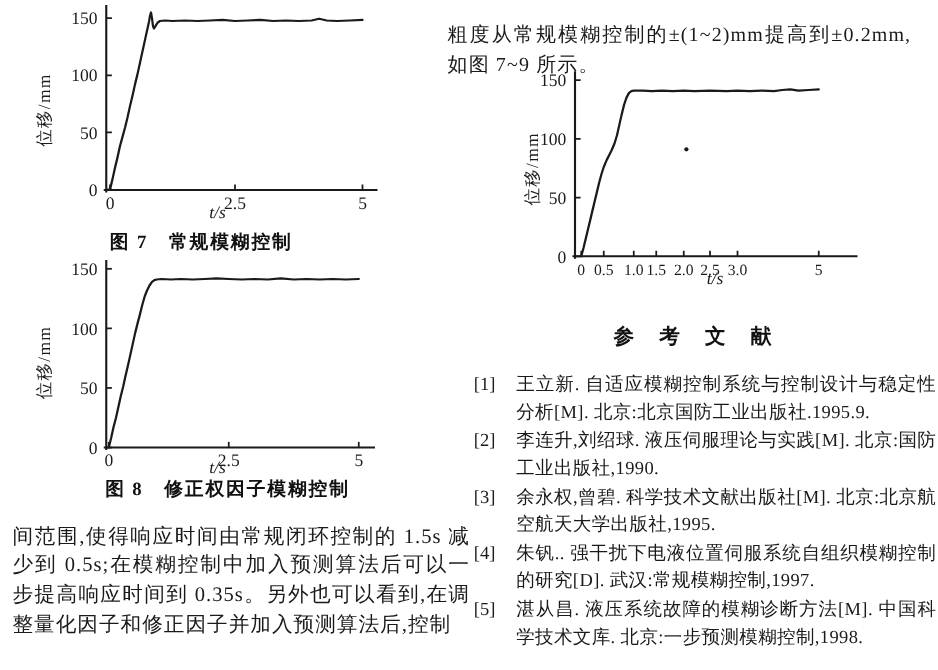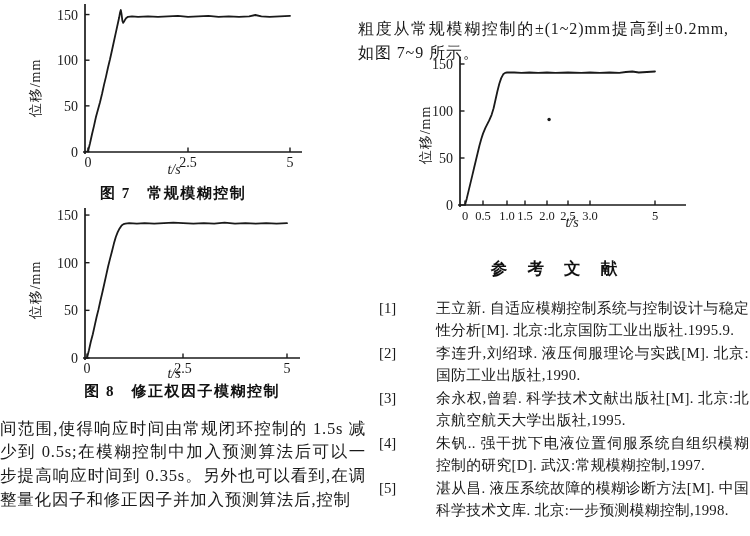--- a/index.html
+++ b/index.html
@@ -6,30 +6,30 @@
   .page{
     position:relative;width:750px;height:536px;background:#fff;overflow:hidden;
     font-family:"Liberation Serif","DejaVu Serif",serif;color:#1a1a1a;
   }
   .chart-svg{position:absolute;}
   .fig-caption{
     position:absolute;font-weight:bold;font-size:15px;text-align:center;
     letter-spacing:1.5px;color:#111;
   }
   .para{position:absolute;text-align:justify;text-justify:inter-ideograph;}
-  #left-para{left:0;top:400px;width:366px;font-size:16.5px;line-height:23.8px;letter-spacing:0.8px;}
+  #left-para{left:10px;top:400px;width:366px;font-size:16.5px;line-height:23.8px;letter-spacing:0.8px;}
   #intro-para{left:358px;top:1px;width:371px;font-size:16px;line-height:24px;letter-spacing:0.9px;}
   #refs-heading{
     position:absolute;left:380px;top:258px;width:356px;margin:0;text-align:center;
     font-size:16.5px;font-weight:bold;letter-spacing:8px;color:#111;
   }
   .refs{position:absolute;left:379px;top:297px;width:370px;font-size:14.8px;line-height:22px;}
   .ref-item{display:flex;margin-bottom:1px;}
   .ref-label{width:34px;flex:none;}
-  .ref-text{flex:1;text-align:justify;letter-spacing:0.3px;margin-left:23px;}
+  .ref-text{flex:1;text-align:justify;letter-spacing:0.3px;}
   svg text{fill:#1a1a1a;font-family:"Liberation Serif","DejaVu Serif",serif;}
 </style>
 </head>
 <body>
 
 <div class="page">
 
   <svg class="chart-svg" style="left:0;top:0" width="320" height="198" viewBox="0 0 320 198">
       <line x1="85" y1="4" x2="85" y2="154" stroke="#1a1a1a" stroke-width="1.7"></line>
       <line x1="83" y1="152" x2="302" y2="152" stroke="#1a1a1a" stroke-width="1.7"></line>
@@ -44,21 +44,21 @@
       <line x1="88" y1="152" x2="88" y2="147.5" stroke="#1a1a1a" stroke-width="1.4"></line>
       <text x="88" y="167" text-anchor="middle" font-size="14">0</text>
       <line x1="188" y1="152" x2="188" y2="147.5" stroke="#1a1a1a" stroke-width="1.4"></line>
       <text x="188" y="167" text-anchor="middle" font-size="14">2.5</text>
       <line x1="290" y1="152" x2="290" y2="147.5" stroke="#1a1a1a" stroke-width="1.4"></line>
       <text x="290" y="167" text-anchor="middle" font-size="14">5</text>
       <text x="40" y="88" text-anchor="middle" font-size="14" letter-spacing="1" transform="rotate(-90 40 88)">位移/mm</text>
       <text x="174" y="174" text-anchor="middle" font-size="14" font-style="italic">t/s</text>
       <polyline points="88.0,151.5 90.0,143.3 92.0,134.2 94.0,125.9 96.0,116.8 98.0,109.5 100.0,102.2 102.0,94.0 104.0,84.9 106.0,76.6 108.0,67.5 110.0,59.3 112.0,50.2 114.0,41.0 116.0,31.9 118.0,22.8 119.2,17.3 120.0,12.7 120.8,10.0 121.6,14.5 122.4,20.9 123.2,22.8 124.4,20.9 126.0,18.2 128.0,16.8 132.0,16.4 138.0,16.8 148.0,16.4 158.0,16.8 168.0,16.4 178.0,15.9 188.0,16.8 198.2,16.4 208.4,15.9 218.6,16.8 228.8,16.4 239.0,16.8 249.2,16.4 255.3,15.0 261.4,16.4 269.6,16.8 279.8,16.4 290.0,15.9" fill="none" stroke="#1a1a1a" stroke-width="1.8" stroke-linejoin="round" stroke-linecap="round"></polyline>
     </svg>
-  <div class="fig-caption" id="fig7-caption" style="left:12px;top:184px;width:322px">图 7　常规模糊控制</div>
+  <div class="fig-caption" id="fig7-caption" style="left:0;top:184px;width:322px">图 7　常规模糊控制</div>
 
   <svg class="chart-svg" style="left:0;top:200px" width="320" height="200" viewBox="0 0 320 200">
       <line x1="85" y1="8" x2="85" y2="160" stroke="#1a1a1a" stroke-width="1.7"></line>
       <line x1="83" y1="158" x2="300" y2="158" stroke="#1a1a1a" stroke-width="1.7"></line>
       <line x1="85" y1="158" x2="89.5" y2="158" stroke="#1a1a1a" stroke-width="1.4"></line>
       <text x="78" y="163" text-anchor="end" font-size="14">0</text>
       <line x1="85" y1="110.35" x2="89.5" y2="110.35" stroke="#1a1a1a" stroke-width="1.4"></line>
       <text x="78" y="115.35" text-anchor="end" font-size="14">50</text>
       <line x1="85" y1="62.7" x2="89.5" y2="62.7" stroke="#1a1a1a" stroke-width="1.4"></line>
       <text x="78" y="67.7" text-anchor="end" font-size="14">100</text>

